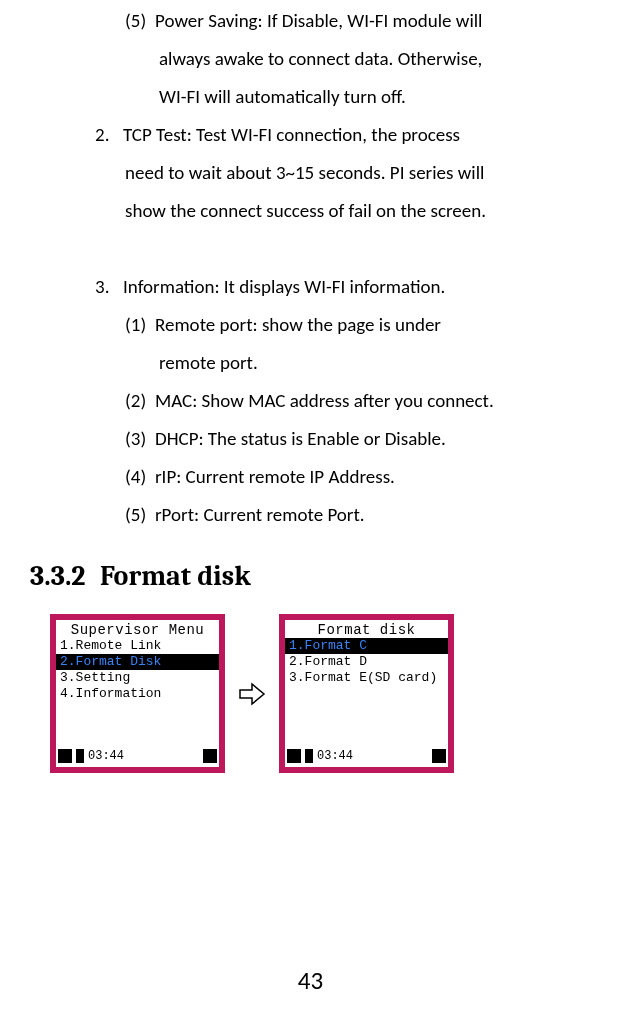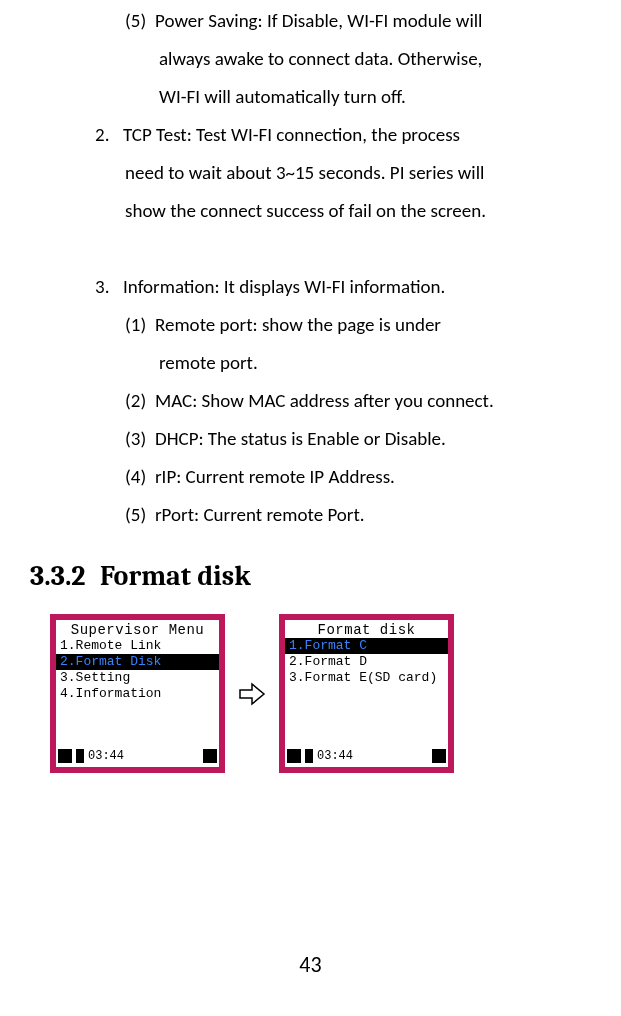--- a/index.html
+++ b/index.html
@@ -116,25 +116,25 @@
   .status-batt {
     margin-left: auto;
   }
   .arrow-wrap {
     width: 30px;
     display: flex;
     justify-content: center;
   }
   .page-num {
     position: absolute;
-    bottom: 38px;
+    bottom: 20px;
     left: 0;
     right: 0;
     text-align: center;
-    font-size: 22px;
+    font-size: 25px;
   }
 </style>
 </head>
 <body>
 
 <div class="page">
 
   <div class="body-text">
 
     <div class="indent-sub">

